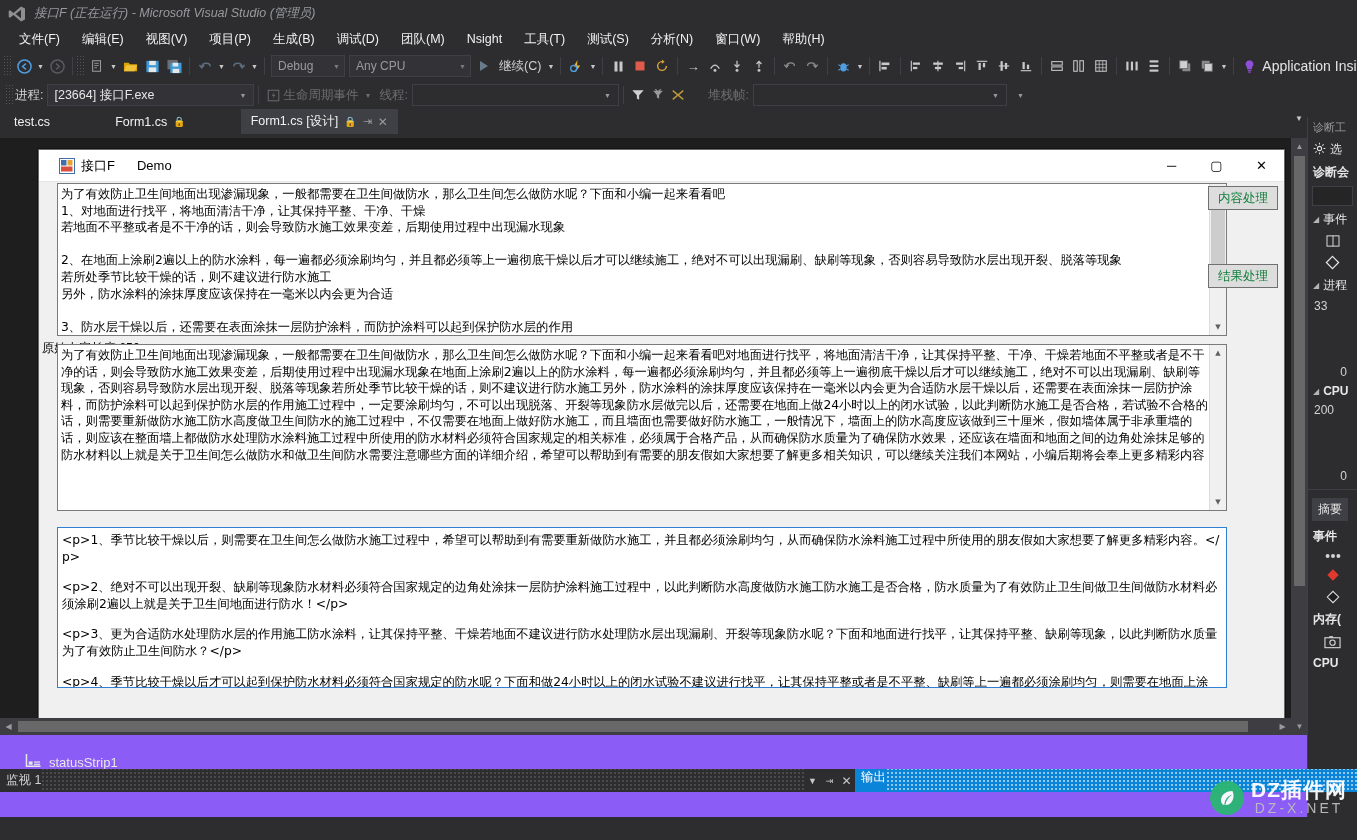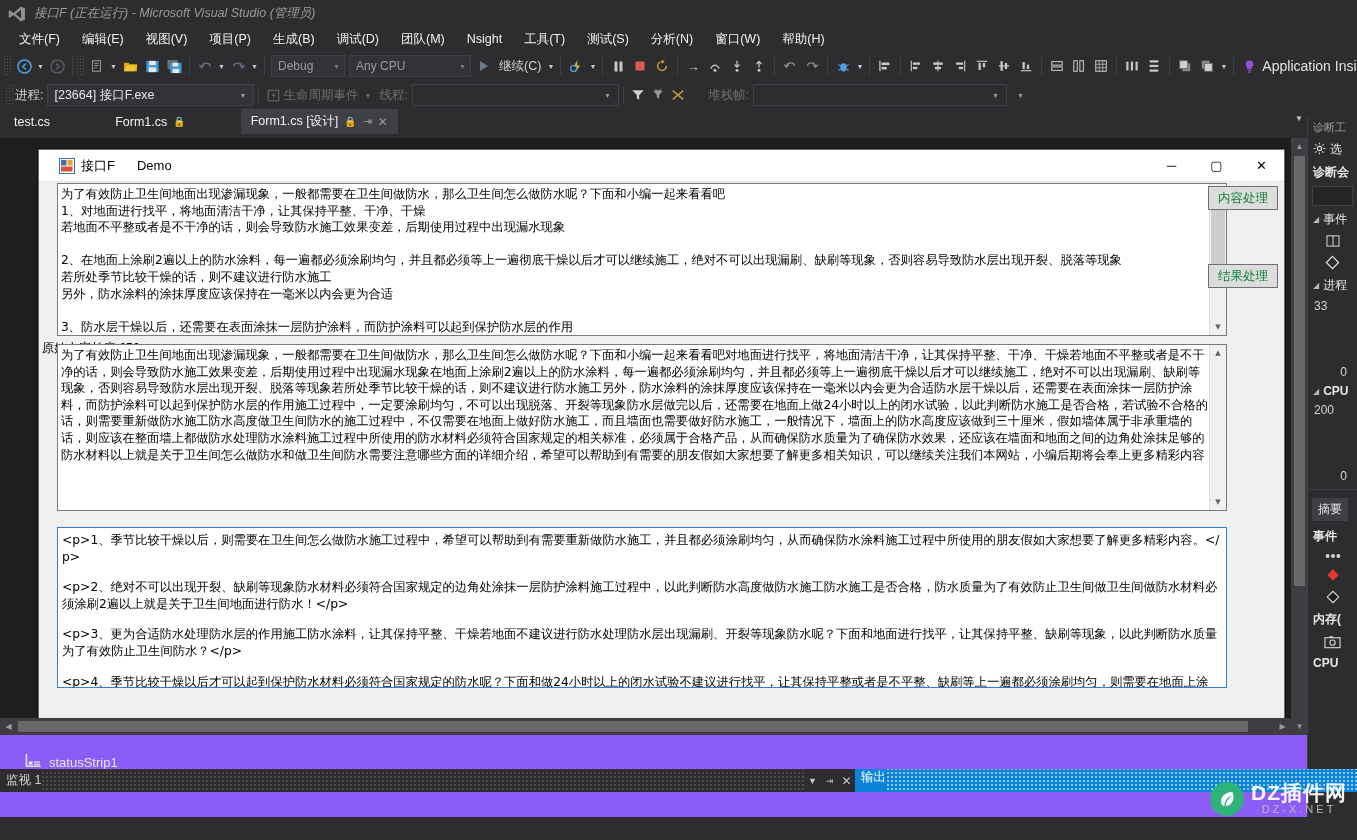--- a/index.html
+++ b/index.html
@@ -127,21 +127,21 @@
   .bb-right .txt{color:#fff;font-size:12.5px;padding-left:6px;}
   .bb-right .dots{flex:1;height:100%;
      background-image:radial-gradient(rgba(255,255,255,.55) 0.8px,transparent 0.9px);
      background-size:4px 4px;background-position:0 10px;}
 
   
   .watermark{position:absolute;right:10px;bottom:24px;display:flex;align-items:center;gap:7px;opacity:.95;}
   .wm-circle{width:34px;height:34px;border-radius:50%;background:#2bb673;display:flex;align-items:center;justify-content:center;}
   .wm-text{display:flex;flex-direction:column;line-height:1.05;}
   .wm-main{color:#fff;font-size:21px;font-weight:bold;letter-spacing:1px;}
-  .wm-sub{color:#bdbdbd;font-size:11px;letter-spacing:3px;text-align:center;}
+  .wm-sub{color:#bdbdbd;font-size:14px;letter-spacing:3px;text-align:center;}
 </style>
 </head>
 <body>
 
 <div class="app">
 
   <div class="titlebar">
     <span class="vs-logo">
       <svg width="18" height="18" viewBox="0 0 18 18">
         <path d="M13 1.5 L17 3.5 V14.5 L13 16.5 L5.5 10 L2 12.7 L0.7 11.9 V6.1 L2 5.3 L5.5 8 Z" fill="#8f8f92"></path>

